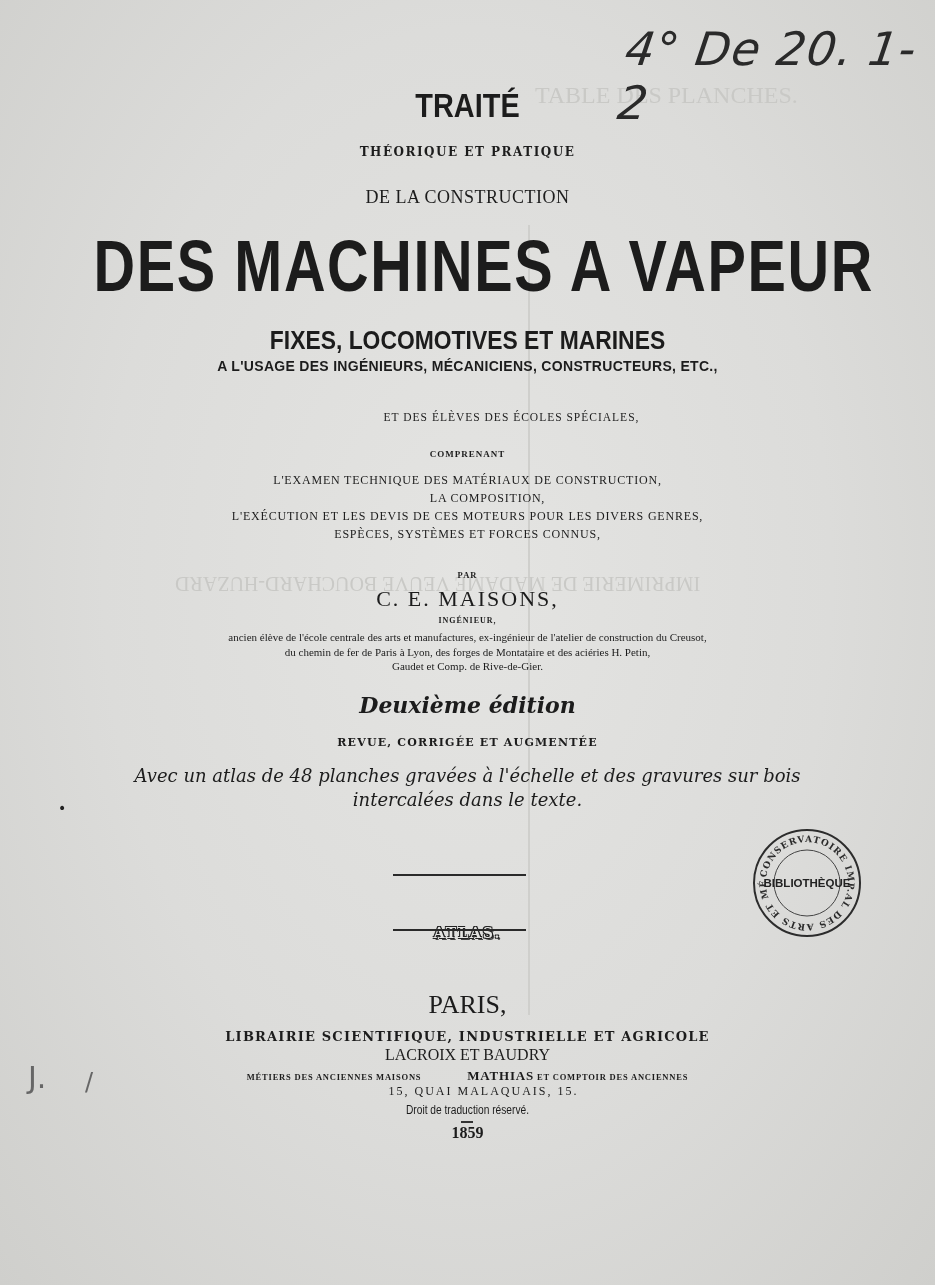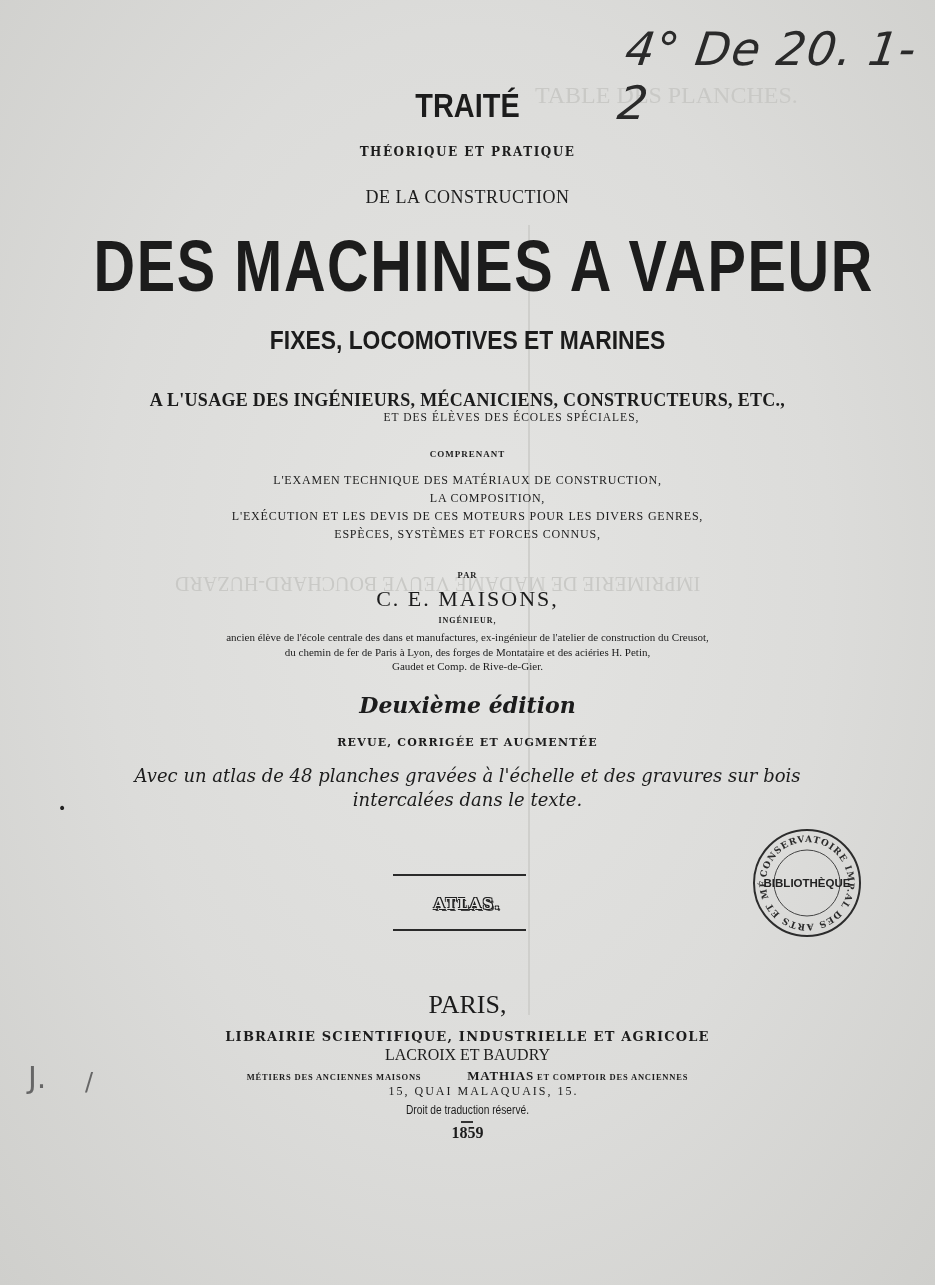--- a/index.html
+++ b/index.html
@@ -8,33 +8,33 @@
     background:radial-gradient(ellipse at 50% 45%, #e4e4e2 0%, #dcdcda 55%, #cfcfcc 100%);}
   .ghost{position:absolute;color:#c9c9c6;font-family:"Liberation Serif",serif;}
   .ghost-divider{position:absolute;left:528px;top:225px;width:2px;height:790px;background:#cfcfcc;}
   .c{position:absolute;left:0;width:935px;text-align:center;white-space:nowrap;}
   .shelfmark{position:absolute;left:622px;top:22px;font-family:"DejaVu Sans",sans-serif;font-style:italic;font-size:46px;color:#2a2a2a;letter-spacing:1px;transform:skewX(-8deg);}
   .title-traite{top:86px;font-size:34px;font-weight:bold;font-family:"Liberation Sans Narrow","Liberation Sans",sans-serif;transform:scaleX(0.85);}
   .theorique{top:145px;font-size:12px;font-weight:bold;letter-spacing:1.5px;font-family:"DejaVu Serif",serif;}
   .de-la{top:187px;font-size:18px;letter-spacing:0.5px;}
   .main-title{top:225px;font-size:72px;font-family:"Liberation Sans",sans-serif;font-weight:bold;letter-spacing:2px;transform:scaleX(0.80);transform-origin:center;}
   .subtitle{top:325px;font-size:26px;font-family:"Liberation Sans",sans-serif;font-weight:bold;transform:scaleX(0.88);}
-  .usage{top:390px;font-size:18px;font-weight:bold;font-family:Liberation Serif, serif;letter-spacing:0.3px;}
+  .usage{top:358px;font-size:14px;font-weight:bold;font-family:Liberation Sans, sans-serif;letter-spacing:0.3px;}
   .eleves{top:411px;font-size:11.5px;letter-spacing:1px;padding-left:44px;}
   .comprenant{top:449px;font-size:9px;font-weight:bold;letter-spacing:1px;}
   .list{font-size:12px;letter-spacing:0.8px;}
   .par{top:570px;font-size:8.5px;font-weight:bold;letter-spacing:1px;}
   .author{top:586px;font-size:22px;letter-spacing:2px;}
   .ingenieur{top:616px;font-size:8px;font-weight:bold;letter-spacing:1px;}
   .bio{font-size:11px;}
   .edition{top:692px;font-size:22px;font-weight:bold;font-family:"DejaVu Serif",serif;font-style:italic;}
   .revue{top:736px;font-size:11px;font-weight:bold;letter-spacing:1.2px;font-family:"DejaVu Serif",serif;}
   .atlas-line{font-size:18px;font-style:italic;font-family:"DejaVu Serif",serif;}
   .rule{position:absolute;left:393px;width:133px;height:2px;background:#2a2a2a;}
-  .atlas{top:896px;font-size:14px;font-weight:bold;letter-spacing:2px;font-family:"DejaVu Serif",serif;color:#e4e4e2;text-shadow:1px 1px 0 #222,-1px -1px 0 #222,1px -1px 0 #222,-1px 1px 0 #222,2px 2px 0 #444;}
+  .atlas{top:925px;font-size:14px;font-weight:bold;letter-spacing:2px;font-family:"DejaVu Serif",serif;color:#e4e4e2;text-shadow:1px 1px 0 #222,-1px -1px 0 #222,1px -1px 0 #222,-1px 1px 0 #222,2px 2px 0 #444;}
   .paris{top:990px;font-size:26px;}
   .librairie{top:1029px;font-size:13px;font-weight:bold;letter-spacing:1.2px;font-family:"DejaVu Serif",serif;}
   .lacroix{top:1046px;font-size:16px;}
   .reunion{top:1068px;font-size:8.5px;font-weight:bold;letter-spacing:0.8px;}
   .reunion b{font-size:13px;margin-left:43px;}
   .quai{top:1084px;font-size:12px;letter-spacing:2px;padding-left:16px;}
   .droit{top:1103px;font-size:12px;font-family:"Liberation Sans",sans-serif;transform:scaleX(0.85);}
   .dash{position:absolute;left:461px;top:1121px;width:12px;height:2px;background:#333;}
   .year{top:1124px;font-size:16px;font-weight:bold;}
   .stamp{position:absolute;left:752px;top:828px;width:110px;height:110px;}
@@ -62,21 +62,21 @@
 
   <div class="c comprenant">COMPRENANT</div>
   <div class="c list" style="top:473px;">L'EXAMEN TECHNIQUE DES MATÉRIAUX DE CONSTRUCTION,</div>
   <div class="c list" style="top:491px;padding-left:20px;">LA COMPOSITION,</div>
   <div class="c list" style="top:509px;">L'EXÉCUTION ET LES DEVIS DE CES MOTEURS POUR LES DIVERS GENRES,</div>
   <div class="c list" style="top:527px;">ESPÈCES, SYSTÈMES ET FORCES CONNUS,</div>
 
   <div class="c par">PAR</div>
   <div class="c author">C. E. MAISONS,</div>
   <div class="c ingenieur">INGÉNIEUR,</div>
-  <div class="c bio" style="top:631px;">ancien élève de l'école centrale des dans et manufactures, ex-ingénieur de l'atelier de construction du Creusot,</div>
+  <div class="c bio" style="top:631px;">ancien élève de l'école centrale des arts et manufactures, ex-ingénieur de l'atelier de construction du Creusot,</div>
   <div class="c bio" style="top:646px;">du chemin de fer de Paris à Lyon, des forges de Montataire et des aciéries H. Petin,</div>
   <div class="c bio" style="top:660px;">Gaudet et Comp. de Rive-de-Gier.</div>
 
   <div class="c edition">Deuxième édition</div>
   <div class="c revue">REVUE, CORRIGÉE ET AUGMENTÉE</div>
   <div class="c atlas-line" style="top:765px;">Avec un atlas de 48 planches gravées à l'échelle et des gravures sur bois</div>
   <div class="c atlas-line" style="top:789px;">intercalées dans le texte.</div>
 
   <div class="rule" style="top:874px;"></div>
   <div class="c atlas">ATLAS.</div>

